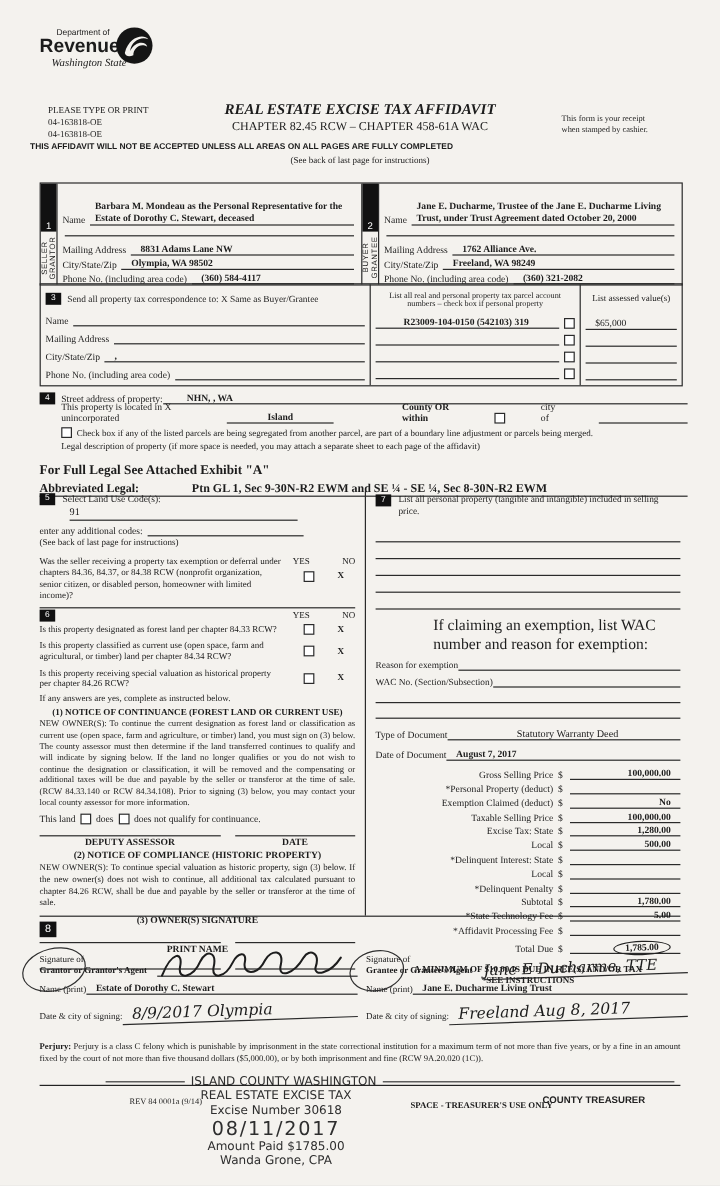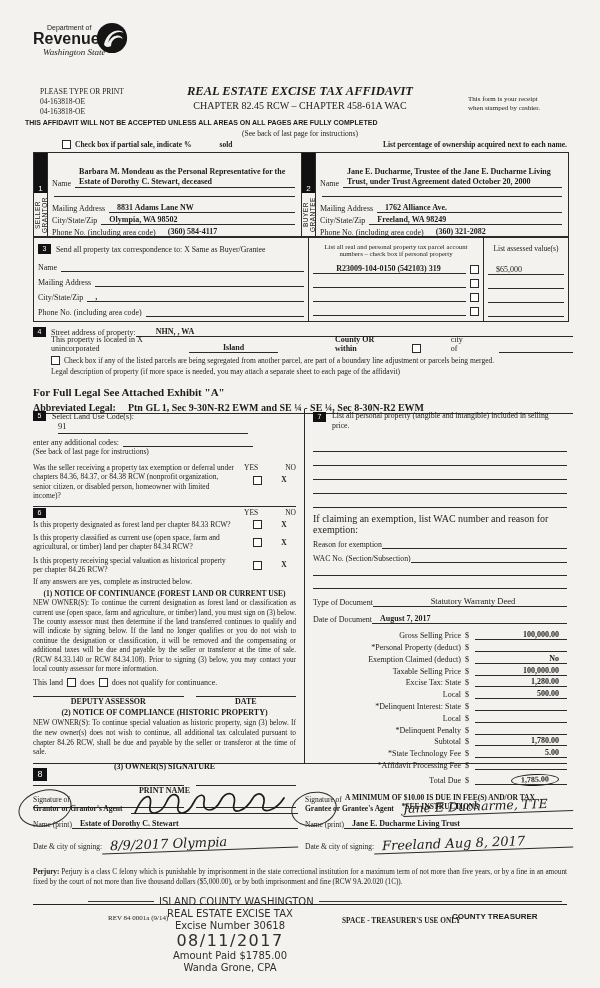--- a/index.html
+++ b/index.html
@@ -78,26 +78,20 @@
   <div class="abs small-serif" style="left:40px;top:87px;">PLEASE TYPE OR PRINT</div>
   <div class="abs small-serif" style="left:40px;top:97px;">04-163818-OE</div>
   <div class="abs small-serif" style="left:40px;top:107px;">04-163818-OE</div>
   <div class="abs b i ctr" style="left:170px;top:84px;width:260px;font-size:12.5px;">REAL ESTATE EXCISE TAX AFFIDAVIT</div>
   <div class="abs ctr" style="left:170px;top:100px;width:260px;font-size:10px;">CHAPTER 82.45 RCW – CHAPTER 458-61A WAC</div>
   <div class="abs pre" style="left:468px;top:95px;width:105px;font-size:7px;line-height:1.3;">This form is your receipt
 when stamped by cashier.</div>
   <div class="abs sans b" style="left:25px;top:119px;font-size:7px;">THIS AFFIDAVIT WILL NOT BE ACCEPTED UNLESS ALL AREAS ON ALL PAGES ARE FULLY COMPLETED</div>
   <div class="abs ctr" style="left:150px;top:129px;width:300px;font-size:7.5px;">(See back of last page for instructions)</div>
 
-  <div class="abs" style="left:62px;top:140px;width:505px;display:flex;font-size:7.5px;font-weight:bold;align-items:center;">
-    <span class="cb"></span>
-    <span style="margin-left:4px;">Check box if partial sale, indicate %</span>
-    <span style="margin-left:28px;">sold</span>
-    <span style="margin-left:auto;">List percentage of ownership acquired next to each name.</span>
-  </div>
 
   <div class="abs box" style="left:33px;top:152px;width:534px;height:84px;display:flex;">
 
     <div class="party" style="width:267px;border-right:1px solid #2a2a2a;">
       <div class="side">
         <div class="side-black">1</div>
         <div class="side-label pre">SELLER
 GRANTOR</div>
       </div>
       <div class="pmain">
@@ -221,30 +215,30 @@
       <span class="cb" style="margin:0 3px;"></span>
       <span>city of</span>
       <span style="width:100px;border-bottom:1px solid #2a2a2a;margin-left:6px;"></span>
     </div>
     <div style="display:flex;align-items:center;height:14px;font-size:7.5px;padding-left:18px;">
       <span class="cb"></span>
       <span style="margin-left:4px;">Check box if any of the listed parcels are being segregated from another parcel, are part of a boundary line adjustment or parcels being merged.</span>
     </div>
     <div style="height:13px;font-size:7.5px;padding-left:18px;">Legal description of property (if more space is needed, you may attach a separate sheet to each page of the affidavit)</div>
     <div class="b" style="font-size:11px;margin-top:6px;">For Full Legal See Attached Exhibit "A"</div>
-    <div style="display:flex;align-items:flex-end;border-bottom:1px solid #2a2a2a;height:15px;">
+    <div style="display:flex;align-items:flex-end;border-bottom:1px solid #2a2a2a;height:15px;gap:32px;">
       <span class="b" style="font-size:10px;">Abbreviated Legal:</span>
       <span class="b" style="font-size:10px;margin-left:12px;">Ptn GL 1, Sec 9-30N-R2 EWM and SE ¼ - SE ¼, Sec 8-30N-R2 EWM</span>
     </div>
   </div>
 
   <div class="abs" style="left:33px;top:409px;width:534px;height:354px;display:flex;border-bottom:1px solid #2a2a2a;">
 
     <div style="width:263px;border-right:1px solid #2a2a2a;padding:2px 8px 0 0;">
-      <div style="display:flex;align-items:center;font-size:8px;">
+      <div style="display:flex;align-items:flex-start;font-size:8px;">
         <span class="chip">5</span>
         <span style="margin-left:6px;">Select Land Use Code(s):</span>
       </div>
       <div style="width:190px;margin-left:25px;border-bottom:1px solid #2a2a2a;font-size:8.5px;height:12px;">91</div>
       <div style="display:flex;align-items:flex-end;font-size:8px;height:13px;">
         <span>enter any additional codes:</span>
         <span style="flex:1;border-bottom:1px solid #2a2a2a;margin-left:4px;max-width:130px;"></span>
       </div>
       <div style="font-size:7.5px;height:12px;">(See back of last page for instructions)</div>
 
@@ -335,21 +329,21 @@
       <div style="display:flex;font-size:7.8px;line-height:1.25;">
         <span class="chip" style="margin-right:6px;margin-top:1px;">7</span>
         <span>List all personal property (tangible and intangible) included in selling price.</span>
       </div>
       <div style="height:13px;border-bottom:1px solid #2a2a2a;margin-top:8px;"></div>
       <div style="height:13px;border-bottom:1px solid #2a2a2a;"></div>
       <div style="height:13px;border-bottom:1px solid #2a2a2a;"></div>
       <div style="height:13px;border-bottom:1px solid #2a2a2a;"></div>
       <div style="height:13px;border-bottom:1px solid #2a2a2a;"></div>
 
-      <div style="font-size:10px;margin-top:5px;">If claiming an exemption, list WAC number and reason for exemption:</div>
+      <div style="font-size:13px;margin-top:5px;margin-left:48px;">If claiming an exemption, list WAC number and reason for exemption:</div>
       <div style="display:flex;align-items:flex-end;height:14px;font-size:7.8px;">
         <span>Reason for exemption</span>
         <span class="fl"></span>
       </div>
       <div style="display:flex;align-items:flex-end;height:14px;font-size:7.8px;">
         <span>WAC No. (Section/Subsection)</span>
         <span class="fl"></span>
       </div>
       <div style="height:12px;border-bottom:1px solid #2a2a2a;"></div>
       <div style="height:12px;border-bottom:1px solid #2a2a2a;"></div>

